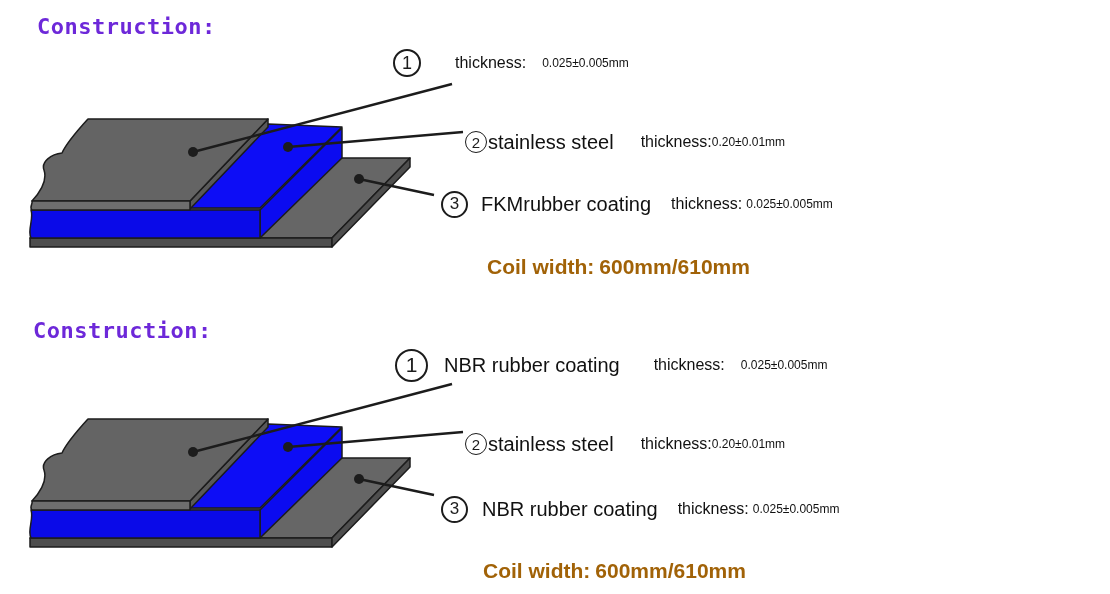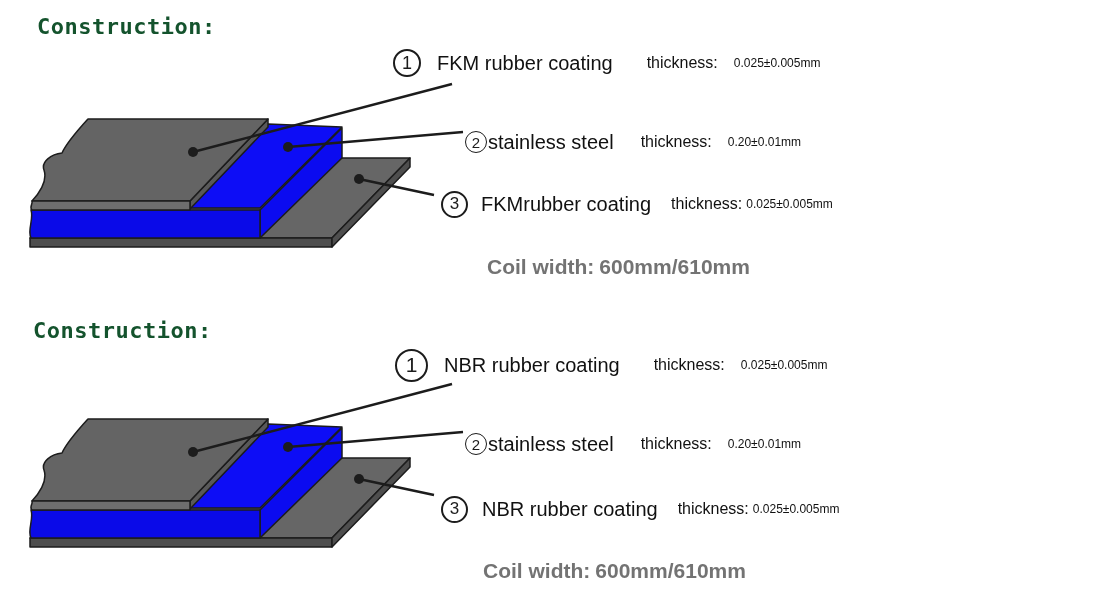--- a/index.html
+++ b/index.html
@@ -12,21 +12,21 @@
   .page{position:absolute;inset:0;}
   .art{position:absolute;left:0;top:0;width:1110px;height:594px;}
 
   .diagram{position:absolute;left:0;width:1110px;}
   .d1{top:0;height:302px;}
   .d2{top:302px;height:292px;}
 
   .title{
     position:absolute;left:37px;top:14px;margin:0;
     font-family:"DejaVu Sans Mono", monospace;
-    font-weight:bold;font-size:22px;letter-spacing:0.5px;color:#14532d;
+    font-weight:bold;font-size:22px;letter-spacing:0.5px;color:#6d28d9;
   }
   .d2 .title{left:33px;top:16px;}
 
   .row{position:absolute;display:flex;align-items:center;white-space:nowrap;}
   .num{
     display:inline-flex;align-items:center;justify-content:center;
     border:2px solid #1c1c1c;border-radius:50%;box-sizing:border-box;
     font-size:17px;color:#1c1c1c;background:#fff;
   }
   .lname{font-size:20px;}
@@ -36,30 +36,30 @@
   .row1{left:393px;top:49px;height:28px;}
   .row1 .num{width:28px;height:28px;font-size:18px;}
   .row1 .lname{margin-left:16px;}
   .row1 .tlabel{margin-left:34px;}
   .row1 .tvalue{margin-left:16px;}
 
   .row2{left:465px;top:128px;height:28px;}
   .row2 .num{width:22px;height:22px;font-size:15px;border-width:1.5px;}
   .row2 .lname{font-size:20px;margin-left:1px;}
   .row2 .tlabel{margin-left:27px;}
-  .row2 .tvalue{margin-left:16px;}
+  .row2 .tvalue{margin-left:0;}
 
   .row3{left:441px;top:190px;height:28px;}
   .row3 .num{width:27px;height:27px;font-size:17px;}
   .row3 .lname{margin-left:13px;}
   .row3 .tlabel{margin-left:20px;}
   .row3 .tvalue{margin-left:4px;}
 
   .coil{position:absolute;left:487px;top:255px;display:flex;align-items:center;
-        font-weight:bold;font-size:21px;color:#737373;white-space:nowrap;}
+        font-weight:bold;font-size:21px;color:#a16207;white-space:nowrap;}
   .coil .cvalue{margin-left:5px;}
 
   .d2 .row1{left:395px;top:46px;height:34px;}
   .d2 .row1 .num{width:33px;height:33px;font-size:21px;}
   .d2 .row3{top:193px;}
   .d2 .row3 .lname{margin-left:14px;}
   .d2 .coil{left:483px;top:257px;}
 </style>
 </head>
 <body>
@@ -96,21 +96,20 @@
     </defs>
     <use href="#stack"></use>
     <use href="#stack" transform="translate(0,300)"></use>
   </svg>
 
   <section class="diagram d1">
     <h2 class="title">Construction:</h2>
 
     <div class="row row1">
       <span class="num">1</span>
-      <span class="lname">FKM rubber coating</span>
       <span class="tlabel">thickness:</span>
       <span class="tvalue">0.025±0.005mm</span>
     </div>
 
     <div class="row row2">
       <span class="num">2</span>
       <span class="lname">stainless steel</span>
       <span class="tlabel">thickness:</span>
       <span class="tvalue">0.20±0.01mm</span>
     </div>

